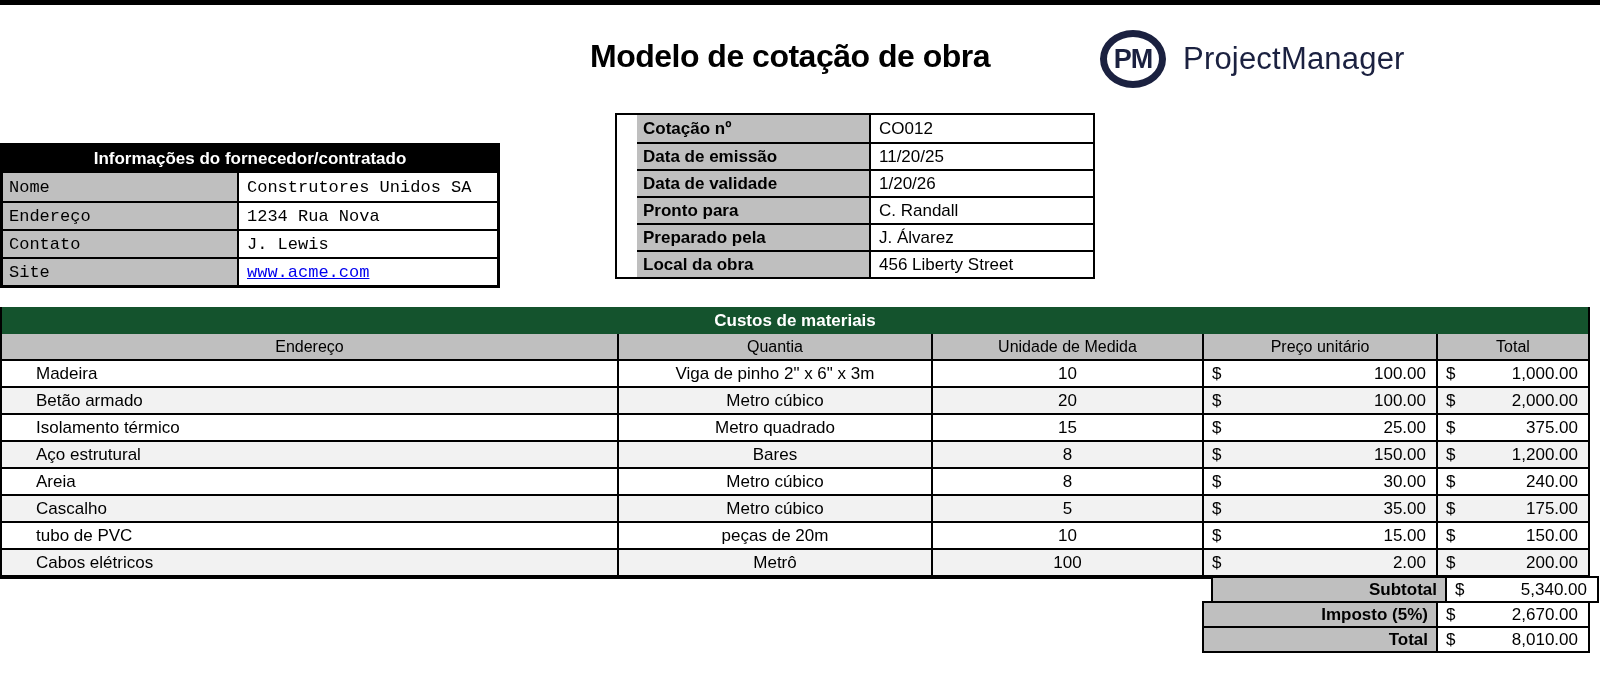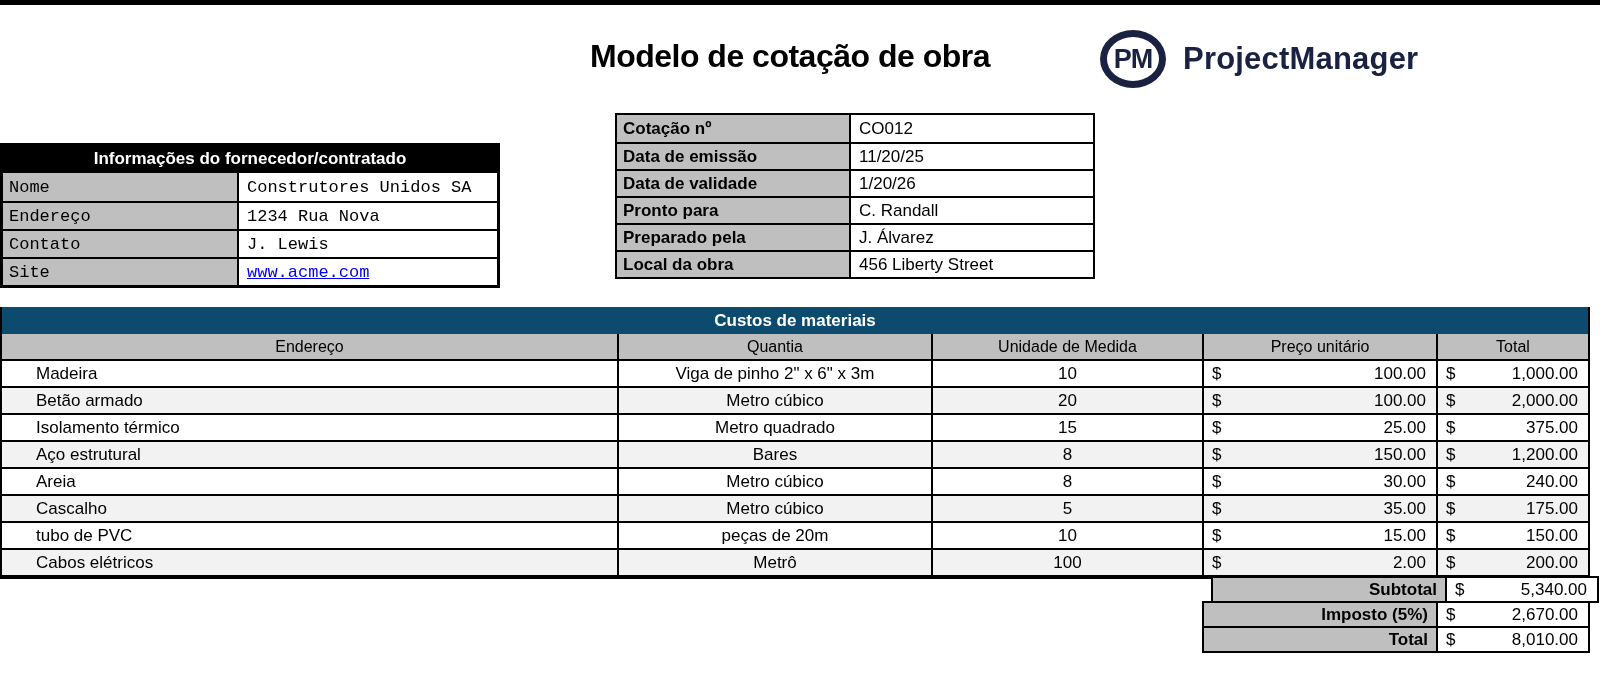--- a/index.html
+++ b/index.html
@@ -7,41 +7,41 @@
               font-family:"Liberation Sans", sans-serif; color:#000; }
   .topbar { position:absolute; left:0; top:0; width:1600px; height:5px; background:#000; }
 
   
   .page-title { position:absolute; top:38px; left:790px; transform:translateX(-50%);
                 font-size:32px; font-weight:bold; letter-spacing:-0.5px; white-space:nowrap; }
   .brand { position:absolute; left:1100px; top:30px; display:flex; align-items:center; gap:17px; }
   .brand-icon { width:66px; height:58px; border:7px solid #1b2140; border-radius:50%;
                 display:flex; align-items:center; justify-content:center;
                 font-weight:bold; font-size:27px; color:#1b2140; letter-spacing:-1px; }
-  .brand-name { font-size:31px; font-weight:bold; color:#1b2140; letter-spacing:0.2px; }
+  .brand-name { font-size:31px; font-weight:normal; color:#1b2140; letter-spacing:0.2px; }
 
   
   .info-table { position:absolute; background:#fff; }
   .info-table.supplier { left:0; top:113px; width:500px; border:3px solid #000; border-top-width:2px;margin-top:30px; }
-  .info-table.quote    { left:615px; top:113px; width:480px; border:2.5px solid #000; }
+  .info-table.quote    { left:615px; top:113px; width:480px; border:2.5px solid #000;padding-left:20px; }
   .info-header { height:28px; background:#000; color:#fff; font-weight:bold; font-size:17px;
                  display:flex; align-items:center; justify-content:center; }
   .kv-row { display:grid; height:28px; border-top:2px solid #000; }
   .info-table .kv-row:first-of-type { border-top:none; }
   .supplier .kv-row { grid-template-columns:236px 1fr;font-family:Liberation Mono, monospace; }
   .quote .kv-row { grid-template-columns:234px 1fr; height:27px; }
   .kv-label { background:#bfbfbf; border-right:2px solid #000; display:flex; align-items:center;
               padding:0 6px; font-size:17px; }
   .quote .kv-label { font-weight:bold; }
   .kv-value { display:flex; align-items:center; padding:0 8px; font-size:17px; }
   .kv-value.link { color:#0000EE; text-decoration:underline; cursor:pointer; }
 
   
   .materials { position:absolute; left:0; top:307px; width:1590px; border:2px solid #000; border-top:none; }
-  .mat-title { height:27px; background:#0c4a6e; color:#fff; font-weight:bold; font-size:17px;
+  .mat-title { height:27px; background:#14532d; color:#fff; font-weight:bold; font-size:17px;
                display:flex; align-items:center; justify-content:center; }
   .mat-grid { display:grid; grid-template-columns:617px 314px 271px 234px 150px; }
   .mat-head { background:#bfbfbf; border-bottom:2px solid #000; }
   .mat-head .cell { height:25px; font-size:16px; display:flex; align-items:center; justify-content:center;
                     border-right:2px solid #000; }
   .mat-head .cell:last-child { border-right:none; }
   .mat-row .cell { height:27px; font-size:17px; display:flex; align-items:center;
                    border-right:2px solid #000; border-bottom:2px solid #000; background:#fff; }
   .mat-row .cell:last-child { border-right:none; }
   .mat-row.alt .cell { background:#f2f2f2; }

